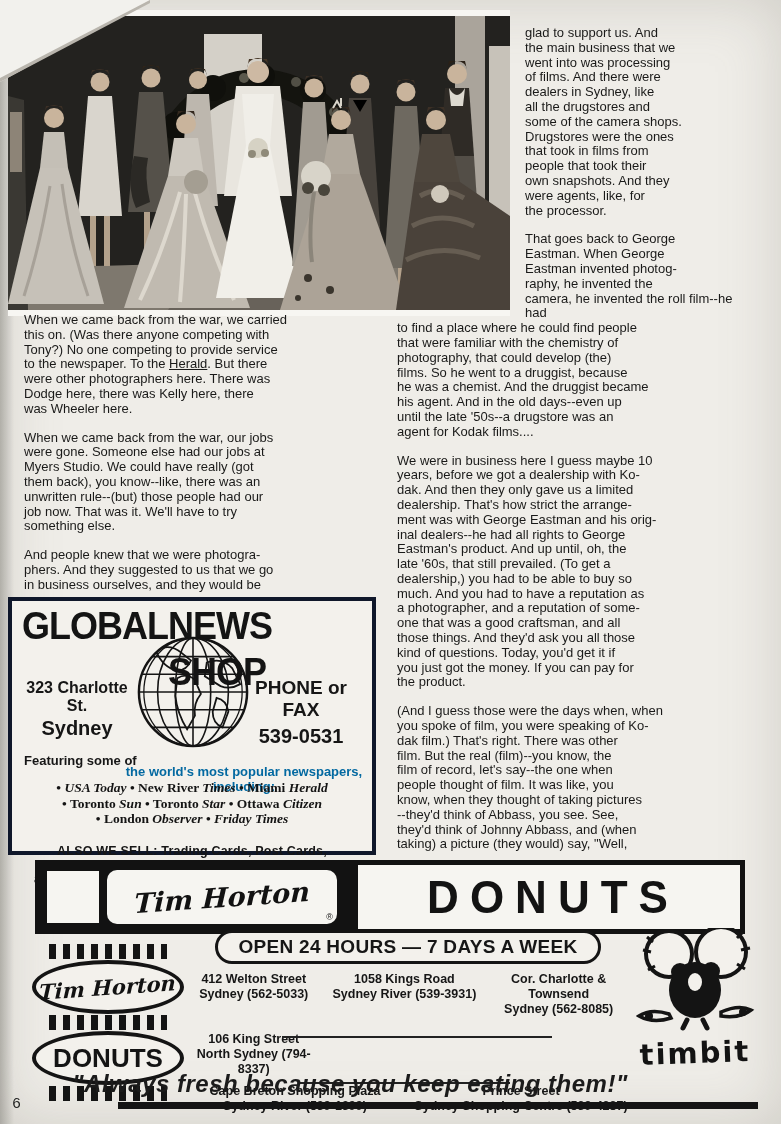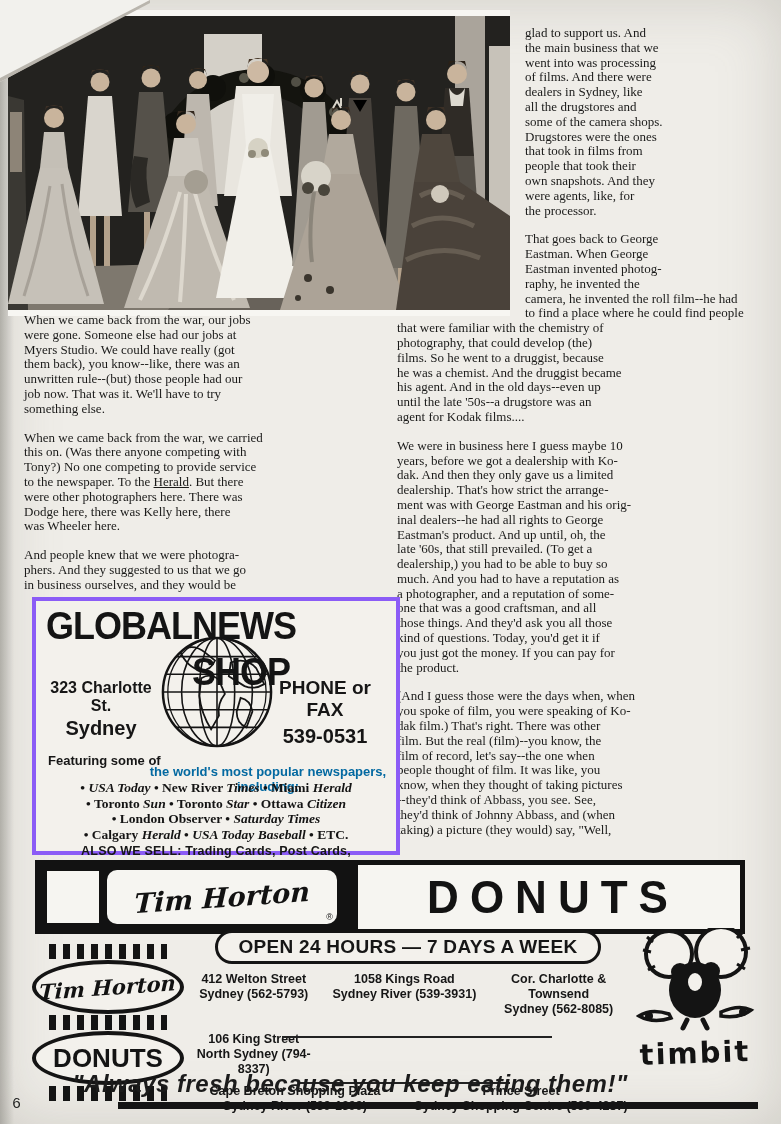--- a/index.html
+++ b/index.html
@@ -11,30 +11,30 @@
 
   
   .photo-wrap{position:absolute;left:8px;top:10px;width:502px;height:300px;background:#f7f6f2;padding-top:6px;}
   .photo-wrap svg{display:block;}
   .dogear{position:absolute;left:0;top:0;width:150px;height:82px;background:#f2f1ed;
         clip-path:polygon(0 0,150px 0,0 82px);}
   .dogear-edge{position:absolute;left:0;top:0;width:150px;height:82px;
         clip-path:polygon(150px 0,150px 3px,0 82px,0 78px);background:#b9b5ad;}
 
   
-  .typecol{position:absolute;color:#1a1a19;font-family:Liberation Serif, serif;
+  .typecol{position:absolute;color:#1a1a19;font-family:Liberation Sans, sans-serif;
         font-size:13px;line-height:14.8px;}
   .typecol p{margin:0 0 14px 0;white-space:pre-wrap;}
   #leftcol{left:24px;top:313px;width:372px;}
   #rightcol{left:397px;top:26px;width:354px;}
   .photo-spacer{float:left;width:128px;height:284px;}
 
   
-  .global-ad{position:absolute;left:32px;top:597px;width:368px;height:258px;
-        border:4px solid #8b5cf6;background:#f3f1ec;box-sizing:border-box;}
+  .global-ad{position:absolute;left:8px;top:597px;width:368px;height:258px;
+        border:4px solid #0f172a;background:#f3f1ec;box-sizing:border-box;}
   .ga-titlerow{position:absolute;left:10px;right:8px;top:6px;display:flex;justify-content:space-between;}
   .ga-title{font-weight:bold;font-size:36px;letter-spacing:-1px;color:#141414;transform:scaleY(1.08);}
   .ga-globe{position:absolute;left:122px;top:32px;}
   .ga-addr{position:absolute;left:6px;top:78px;width:118px;text-align:center;font-weight:bold;color:#161616;}
   .ga-addr .l1{font-size:16px;text-align:center;}
   .ga-addr .l2{font-size:20px;margin-top:2px;}
   .ga-phone{position:absolute;right:8px;top:76px;width:126px;text-align:center;font-weight:bold;color:#161616;}
   .ga-phone .l1{font-size:19px;}
   .ga-phone .l2{font-size:20px;margin-top:4px;}
   .ga-feat{position:absolute;left:12px;top:152px;font-weight:bold;font-size:13px;color:#161616;}
@@ -198,34 +198,34 @@
 
       <circle cx="300" cy="262" r="4" fill="#3a352d"></circle>
         <circle cx="322" cy="274" r="4" fill="#3a352d"></circle>
         <circle cx="290" cy="282" r="3" fill="#3a352d"></circle>
     </svg>
   </div>
   <div class="dogear"></div>
   <div class="dogear-edge"></div>
 
   <div id="leftcol" class="typecol">
+    <p><span>When we came back from the war, we carried
+this on. (Was there anyone competing with
+Tony?) No one competing to provide service
+to the newspaper. To the </span><span style="text-decoration: underline;">Herald</span><span>. But there
+were other photographers here. There was
+Dodge here, there was Kelly here, there
+was Wheeler here.</span></p>
     <p><span>When we came back from the war, our jobs
 were gone. Someone else had our jobs at
 Myers Studio. We could have really (got
 them back), you know--like, there was an
 unwritten rule--(but) those people had our
 job now. That was it. We'll have to try
 something else.</span></p>
-    <p><span>When we came back from the war, we carried
-this on. (Was there anyone competing with
-Tony?) No one competing to provide service
-to the newspaper. To the </span><span style="text-decoration: underline;">Herald</span><span>. But there
-were other photographers here. There was
-Dodge here, there was Kelly here, there
-was Wheeler here.</span></p>
     <p><span>And people knew that we were photogra-
 phers. And they suggested to us that we go
 in business ourselves, and they would be</span></p>
   </div>
 
   <div id="rightcol" class="typecol">
     <div class="photo-spacer"></div>
     <p>glad to support us. And
 the main business that we
 went into was processing
@@ -314,22 +314,21 @@
     </div>
     <div class="ga-phone">
       <div class="l1">PHONE or FAX</div>
       <div class="l2">539-0531</div>
     </div>
     <div class="ga-feat">Featuring some of</div>
     <div class="ga-feat2">the world's most popular newspapers, including:</div>
     <div class="ga-papers">
       <div><span>• </span><span style="font-style: italic;">USA Today</span><span> • New River </span><span style="font-style: italic;">Times</span><span> • Miami </span><span style="font-style: italic;">Herald</span></div>
       <div><span>• Toronto </span><span style="font-style: italic;">Sun</span><span> • Toronto </span><span style="font-style: italic;">Star</span><span> • Ottawa </span><span style="font-style: italic;">Citizen</span></div>
-      <div><span>• London </span><span style="">Observer</span><span> • </span><span style="font-style: italic;">Saturday Times</span></div>
-      <div><span>• Calgary </span><span style="font-style: italic;">Herald</span><span> • </span><span style="font-style: italic;">USA Today Baseball</span><span> • ETC.</span></div>
+      <div><span>• London </span><span style="font-style: italic;">Observer</span><span> • </span><span style="font-style: italic;">Friday Times</span></div>
     </div>
     <div class="ga-also">
       <div>ALSO WE SELL: Trading Cards, Post Cards, Confectionary</div>
       <div>and the largest selection of Magazines on Charlotte Street!</div>
     </div>
   </div>
 
   <div class="donuts-ad">
     <div class="dn-banner">
       <div class="dn-banner-left">
@@ -352,21 +351,21 @@
         <span class="word">DONUTS</span>
       </div>
       <div class="stripes"></div>
     </div>
 
     <div class="dn-center">
       <div class="dn-hours">OPEN 24 HOURS — 7 DAYS A WEEK</div>
       <div class="dn-grid">
         <div class="dn-loc">
           <div>412 Welton Street</div>
-          <div>Sydney (562-5793)</div>
+          <div>Sydney (562-5033)</div>
         </div>
         <div class="dn-loc">
           <div>1058 Kings Road</div>
           <div>Sydney River (539-3931)</div>
         </div>
         <div class="dn-loc">
           <div>Cor. Charlotte &amp; Townsend</div>
           <div>Sydney (562-8085)</div>
         </div>
         <div class="dn-loc">

